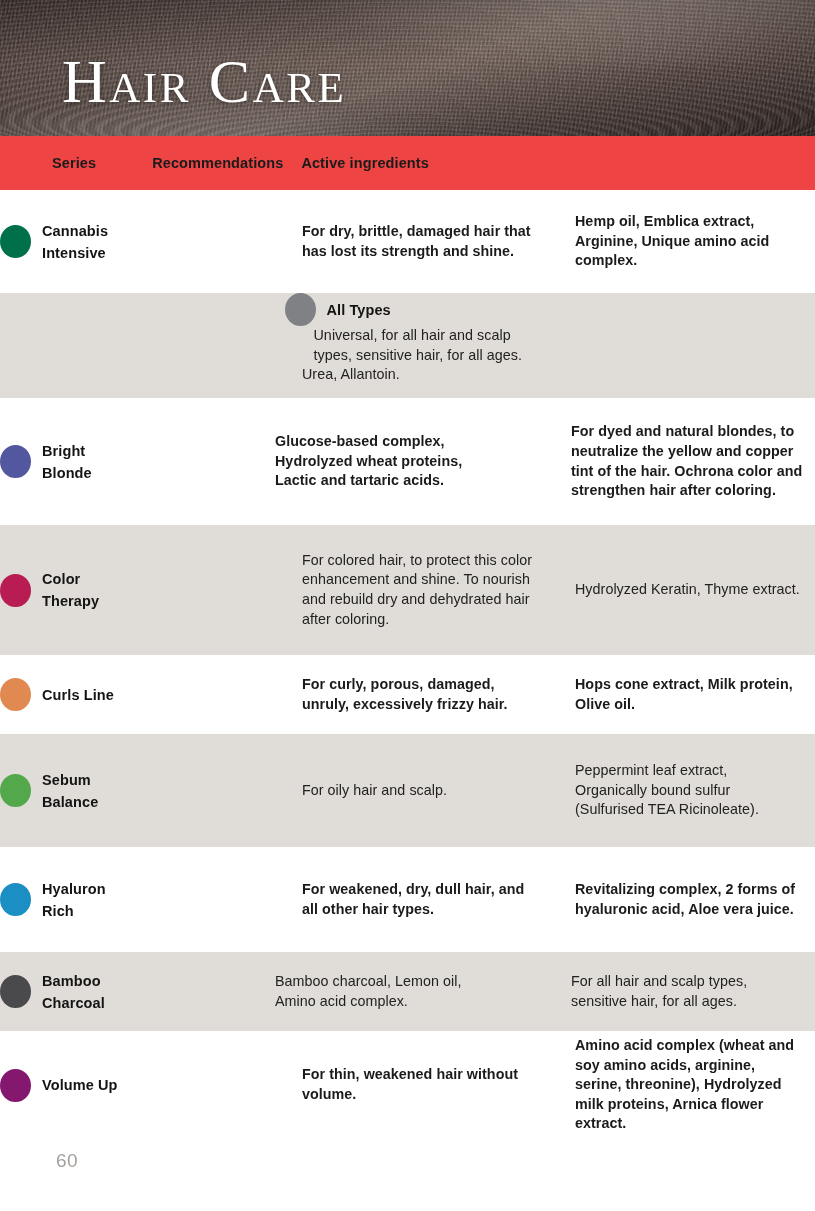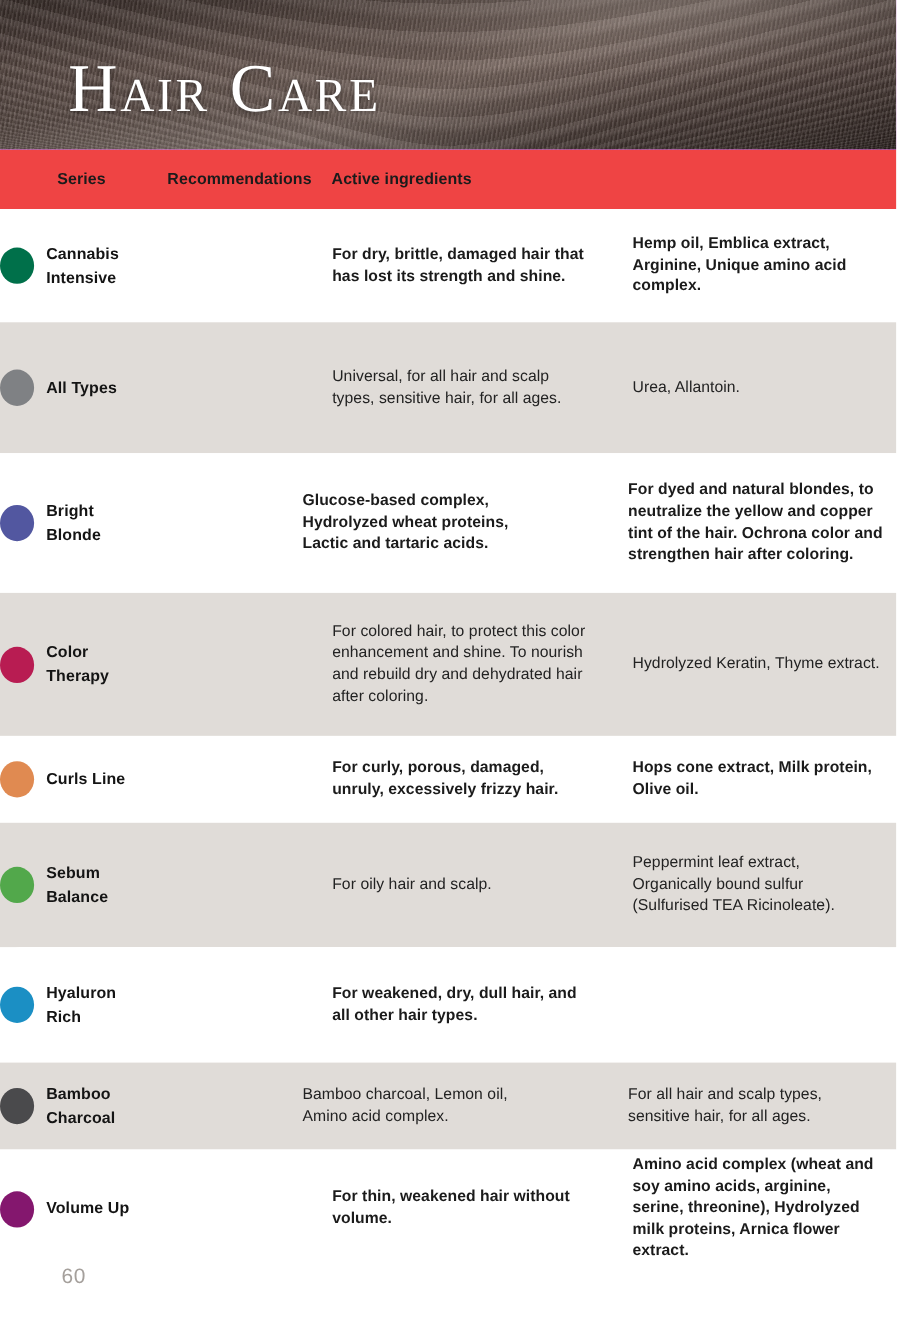--- a/index.html
+++ b/index.html
@@ -19,21 +19,21 @@
     overflow: hidden;
     background: #ffffff;
   }
 
   
   .hero {
     position: relative;
     width: 815px;
     height: 136px;
     overflow: hidden;
-    background: #d946ef;
+    background: #000000;
   }
 
   .hero-photo {
     position: absolute;
     inset: 0;
     background:
       radial-gradient(ellipse 60% 90% at 22% 130%, rgba(215,198,188,0.55), rgba(0,0,0,0) 62%),
       radial-gradient(ellipse 70% 120% at 78% -20%, rgba(196,178,168,0.50), rgba(0,0,0,0) 60%),
       repeating-linear-gradient(102deg,
          rgba(255,255,255,0.085) 0px,
@@ -186,21 +186,21 @@
     <div id="rows-container">
         <div class="row solid" style="height: 103px;">
           <div class="cell-series">
             <span class="dot" style="background: rgb(0, 112, 74);"></span>
             <span class="series-name">Cannabis
 Intensive</span>
           </div>
           <div class="cell-text cell-recommend">For dry, brittle, damaged hair that has lost its strength and shine.</div>
           <div class="cell-text cell-ingredients">Hemp oil, Emblica extract, Arginine, Unique amino acid complex.</div>
         </div>
-        <div class="row alt" style="height: 119px;">
+        <div class="row alt" style="height: 105px; flex-direction: column;">
           <div class="cell-series">
             <span class="dot" style="background: rgb(127, 129, 132);"></span>
             <span class="series-name">All Types</span>
           </div>
           <div class="cell-text cell-recommend">Universal, for all hair and scalp types, sensitive hair, for all ages.</div>
           <div class="cell-text cell-ingredients">Urea, Allantoin.</div>
         </div>
         <div class="row solid" style="height: 127px;">
           <div class="cell-series">
             <span class="dot" style="background: rgb(82, 87, 160);"></span>
@@ -236,20 +236,21 @@
           <div class="cell-text cell-recommend">For oily hair and scalp.</div>
           <div class="cell-text cell-ingredients">Peppermint leaf extract, Organically bound sulfur (Sulfurised TEA Ricinoleate).</div>
         </div>
         <div class="row solid" style="height: 105px; border-radius: 19px;">
           <div class="cell-series">
             <span class="dot" style="background: rgb(27, 143, 196);"></span>
             <span class="series-name">Hyaluron
 Rich</span>
           </div>
           <div class="cell-text cell-recommend">For weakened, dry, dull hair, and all other hair types.</div>
+          <div class="cell-text cell-ingredients">Revitalizing complex, 2 forms of hyaluronic acid, Aloe vera juice.</div>
         </div>
         <div class="row alt" style="height: 79px;">
           <div class="cell-series">
             <span class="dot" style="background: rgb(74, 74, 76);"></span>
             <span class="series-name">Bamboo
 Charcoal</span>
           </div>
           <div class="cell-text cell-ingredients">Bamboo charcoal, Lemon oil, Amino acid complex.</div>
           <div class="cell-text cell-recommend">For all hair and scalp types, sensitive hair, for all ages.</div>
         </div>

